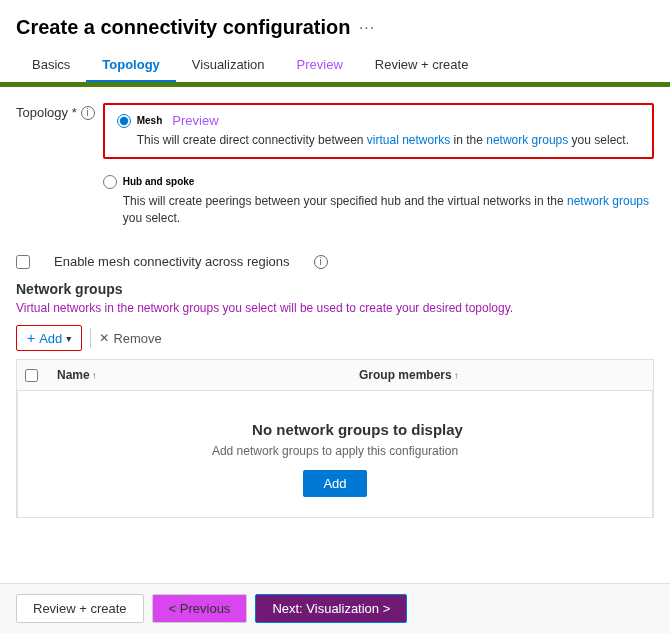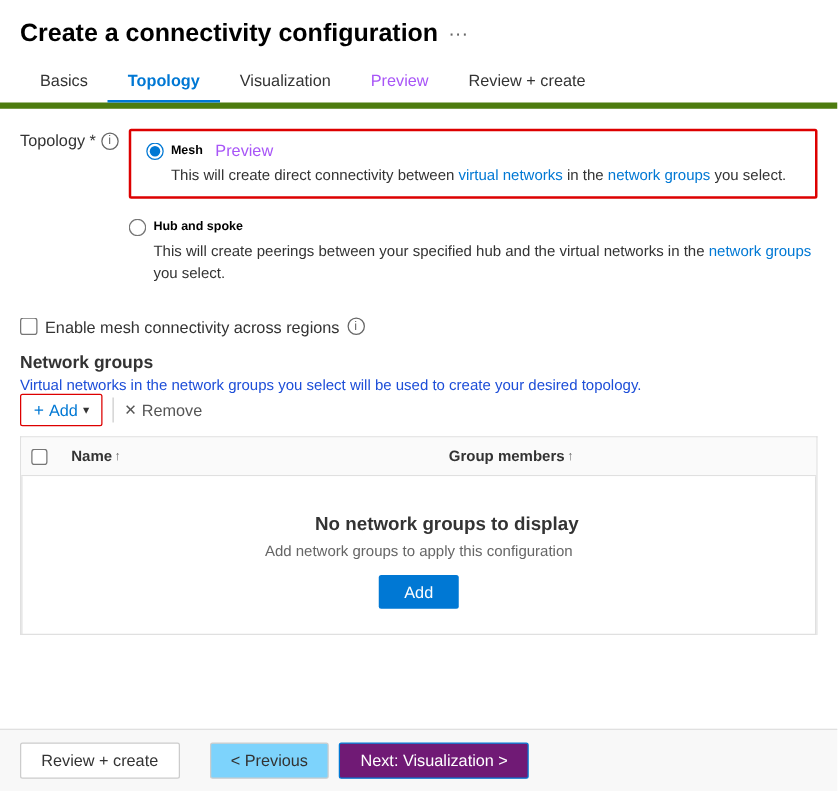--- a/index.html
+++ b/index.html
@@ -148,22 +148,22 @@
       line-height: 1.4;
     }
 
     .option-desc a, .option-desc .link-text {
       color: #0078d4;
       text-decoration: none;
     }
 
     .checkbox-row {
       display: flex;
-      align-items: flex-start;
-      gap: 6px;
+      align-items: center;
+      gap: 24px;
       margin: 8px 0 12px 0;
     }
 
     .checkbox-input {
       width: 14px;
       height: 14px;
       cursor: pointer;
     }
 
     .checkbox-label {
@@ -175,21 +175,22 @@
     }
 
     .section-title {
       font-size: 14px;
       font-weight: 600;
       margin-bottom: 4px;
     }
 
     .section-desc {
       font-size: 12px;
-      color: #1d4ed8;
+      color: #a21caf;
+      margin-bottom: 10px;
     }
 
     .toolbar {
       display: flex;
       align-items: center;
       gap: 8px;
       margin-bottom: 8px;
     }
 
     .add-button {
@@ -308,24 +309,23 @@
     }
 
     .footer-btn {
       padding: 6px 16px;
       font-size: 13px;
       cursor: pointer;
       border-radius: 2px;
     }
 
     .footer-btn.secondary {
-      background: #7dd3fc;
+      background: #d946ef;
       border: 1px solid #ccc;
       color: #333;
-      margin-left: 16px;
     }
 
     .footer-btn.primary {
       background: #701a75;
       border: 1px solid #0078d4;
       color: #fff;
     }
 
     .footer-btn.review {
       background: #fff;

